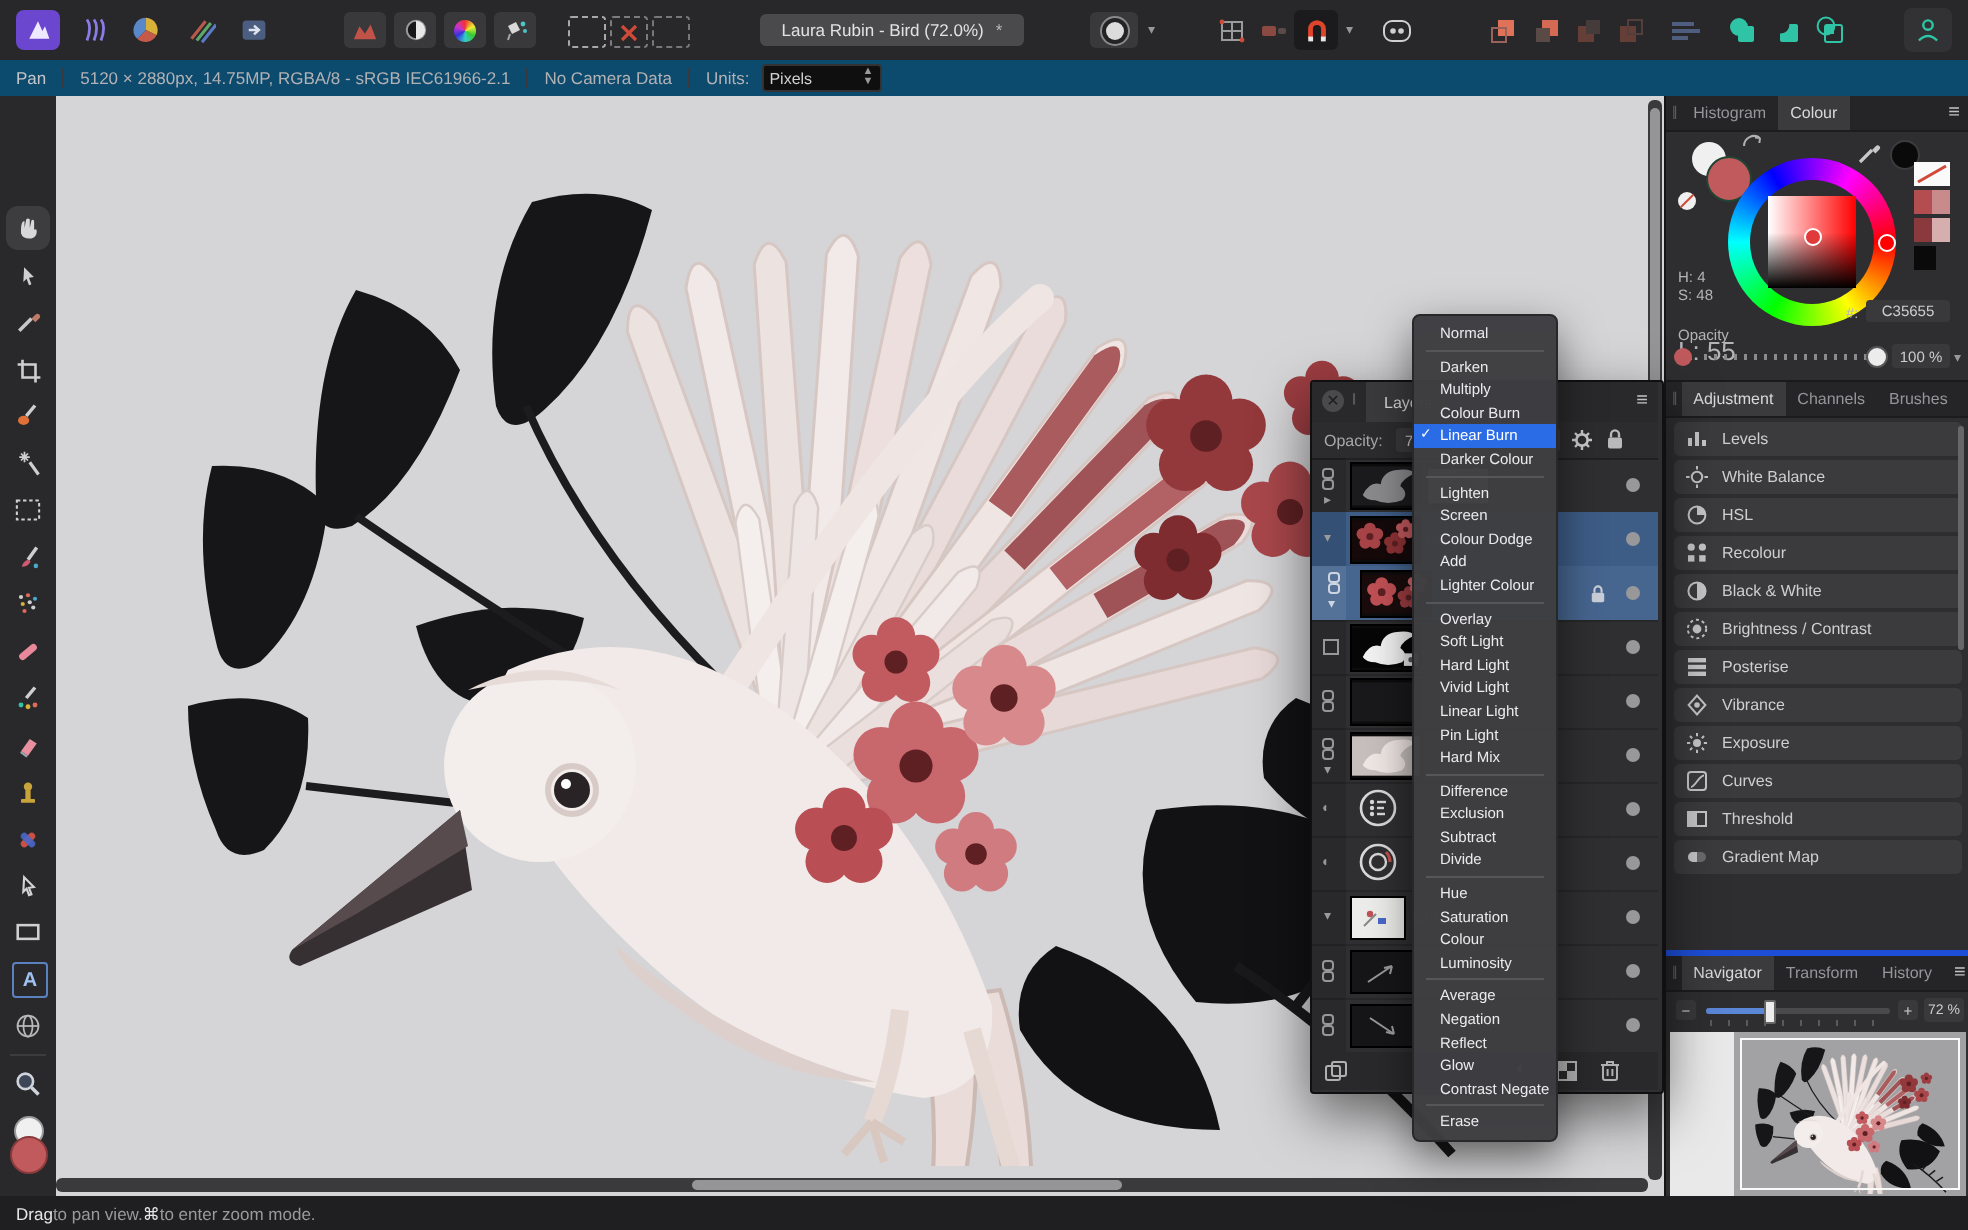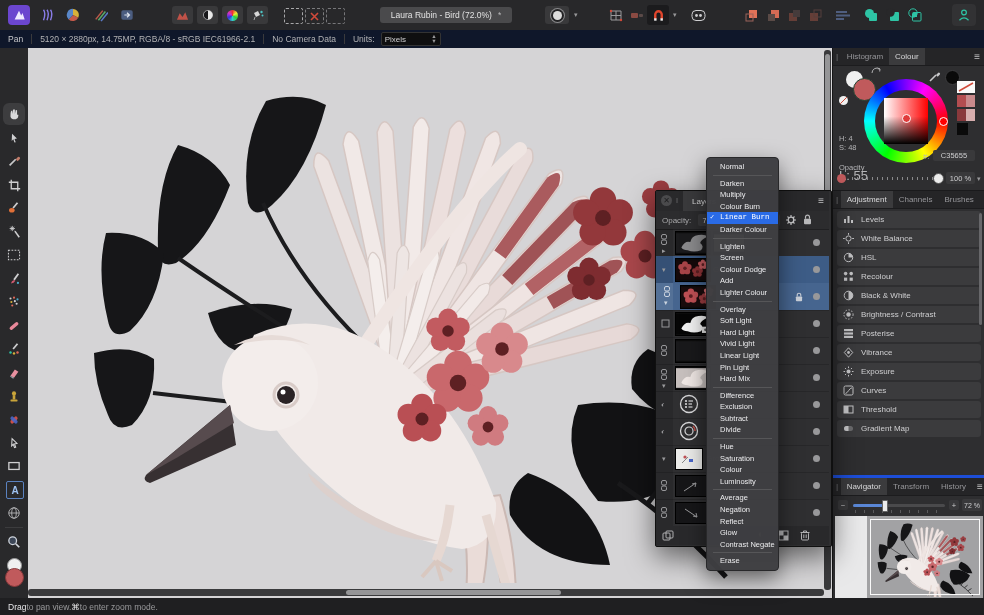--- a/index.html
+++ b/index.html
@@ -10,21 +10,21 @@
   
   .topbar{left:0;top:0;width:984px;height:30px;background:#28282a;border-bottom:1px solid #1a1a1b;}
   .pbtn{top:5px;width:22px;height:20px;border-radius:4px;}
   .pbtn.sel{background:#6b46cf;}
   .abtn{top:6px;width:21px;height:18px;border-radius:3px;background:#39393b;}
   .selsq{top:8px;width:17px;height:14px;border:1px dashed #a8a8aa;border-radius:2px;}
   .docbtn{left:380px;top:7px;width:132px;height:16px;background:#4a4a4c;border-radius:3px;
           font-size:8.5px;color:#e2e2e2;display:flex;align-items:center;justify-content:center;gap:6px;}
   .caret{font-size:7px;color:#98989a;}
   
-  .ctxbar{left:0;top:30px;width:984px;height:18px;background:#0f172a;border-bottom:1px solid #101011;
+  .ctxbar{left:0;top:30px;width:984px;height:18px;background:#0c4a6e;border-bottom:1px solid #101011;
           font-size:8.5px;color:#b2b2b4;display:flex;align-items:center;}
   .vsep{width:1px;height:10px;background:#3a3a3c;margin:0 8px;}
   .unitsbox{background:#0f0f10;border:1px solid #333;border-radius:2px;height:12px;min-width:52px;
             display:flex;align-items:center;justify-content:space-between;padding:0 3px;font-size:8px;color:#d0d0d2;}
   
   .toolscol{left:0;top:48px;width:28px;height:550px;background:#29292b;border-right:1px solid #1b1b1c;}
   .tool{left:6px;width:16px;height:16px;}
   .tool.sel{background:#3d3d3f;border-radius:3px;box-shadow:0 0 0 3px #3d3d3f;}
   
   .canvas{left:28px;top:48px;width:804px;height:550px;background:#d5d4d6;overflow:hidden;}
@@ -50,21 +50,21 @@
   .lrow{left:0;width:173px;height:27px;border-bottom:1px solid #272729;}
   .lrow .gut{position:absolute;left:0;top:0;width:17px;height:27px;background:rgba(0,0,0,0.12);}
   .thumbbox{position:absolute;top:2px;height:22px;background:#0c0c0c;border:1px solid #000;}
   .visdot{position:absolute;right:9px;top:10px;width:7px;height:7px;border-radius:50%;background:#98989a;}
   .rowlabel{position:absolute;top:9px;font-size:8px;color:#b9bfc8;white-space:nowrap;overflow:hidden;}
   .chev{color:#9a9a9c;font-size:7px;line-height:7px;}
   
   .menu{left:706px;top:157px;width:71px;background:rgba(62,62,65,0.98);border:1px solid #28282a;
         border-radius:4px;box-shadow:0 8px 22px rgba(0,0,0,.5);z-index:60;padding:3px 0;}
   .mi{position:relative;height:11.6px;line-height:11.6px;font-size:7.5px;color:#ebebed;padding-left:13px;}
-  .mi.sel{background:#2a6be6;color:#fff;margin:0 0px;font-family:Liberation Mono, monospace;}
+  .mi.sel{background:#2a6be6;color:#fff;margin:0 0px;}
   .mi .chk{position:absolute;left:3px;top:0;font-size:7px;}
   .msep{border-top:1px solid #565658;margin:2px 6px;height:0;}
   
   .statusbar{left:0;top:598px;width:984px;height:17px;background:#1f1f21;display:flex;align-items:center;
              font-size:8.5px;color:#9a9a9c;padding-left:8px;box-sizing:border-box;}
   .statusbar b{color:#e6e6e8;font-weight:normal;}
   svg{display:block;}
   .ticks{background:repeating-linear-gradient(90deg,#5a5a5c 0 1px,transparent 1px 9px);}
 </style>
 </head>

